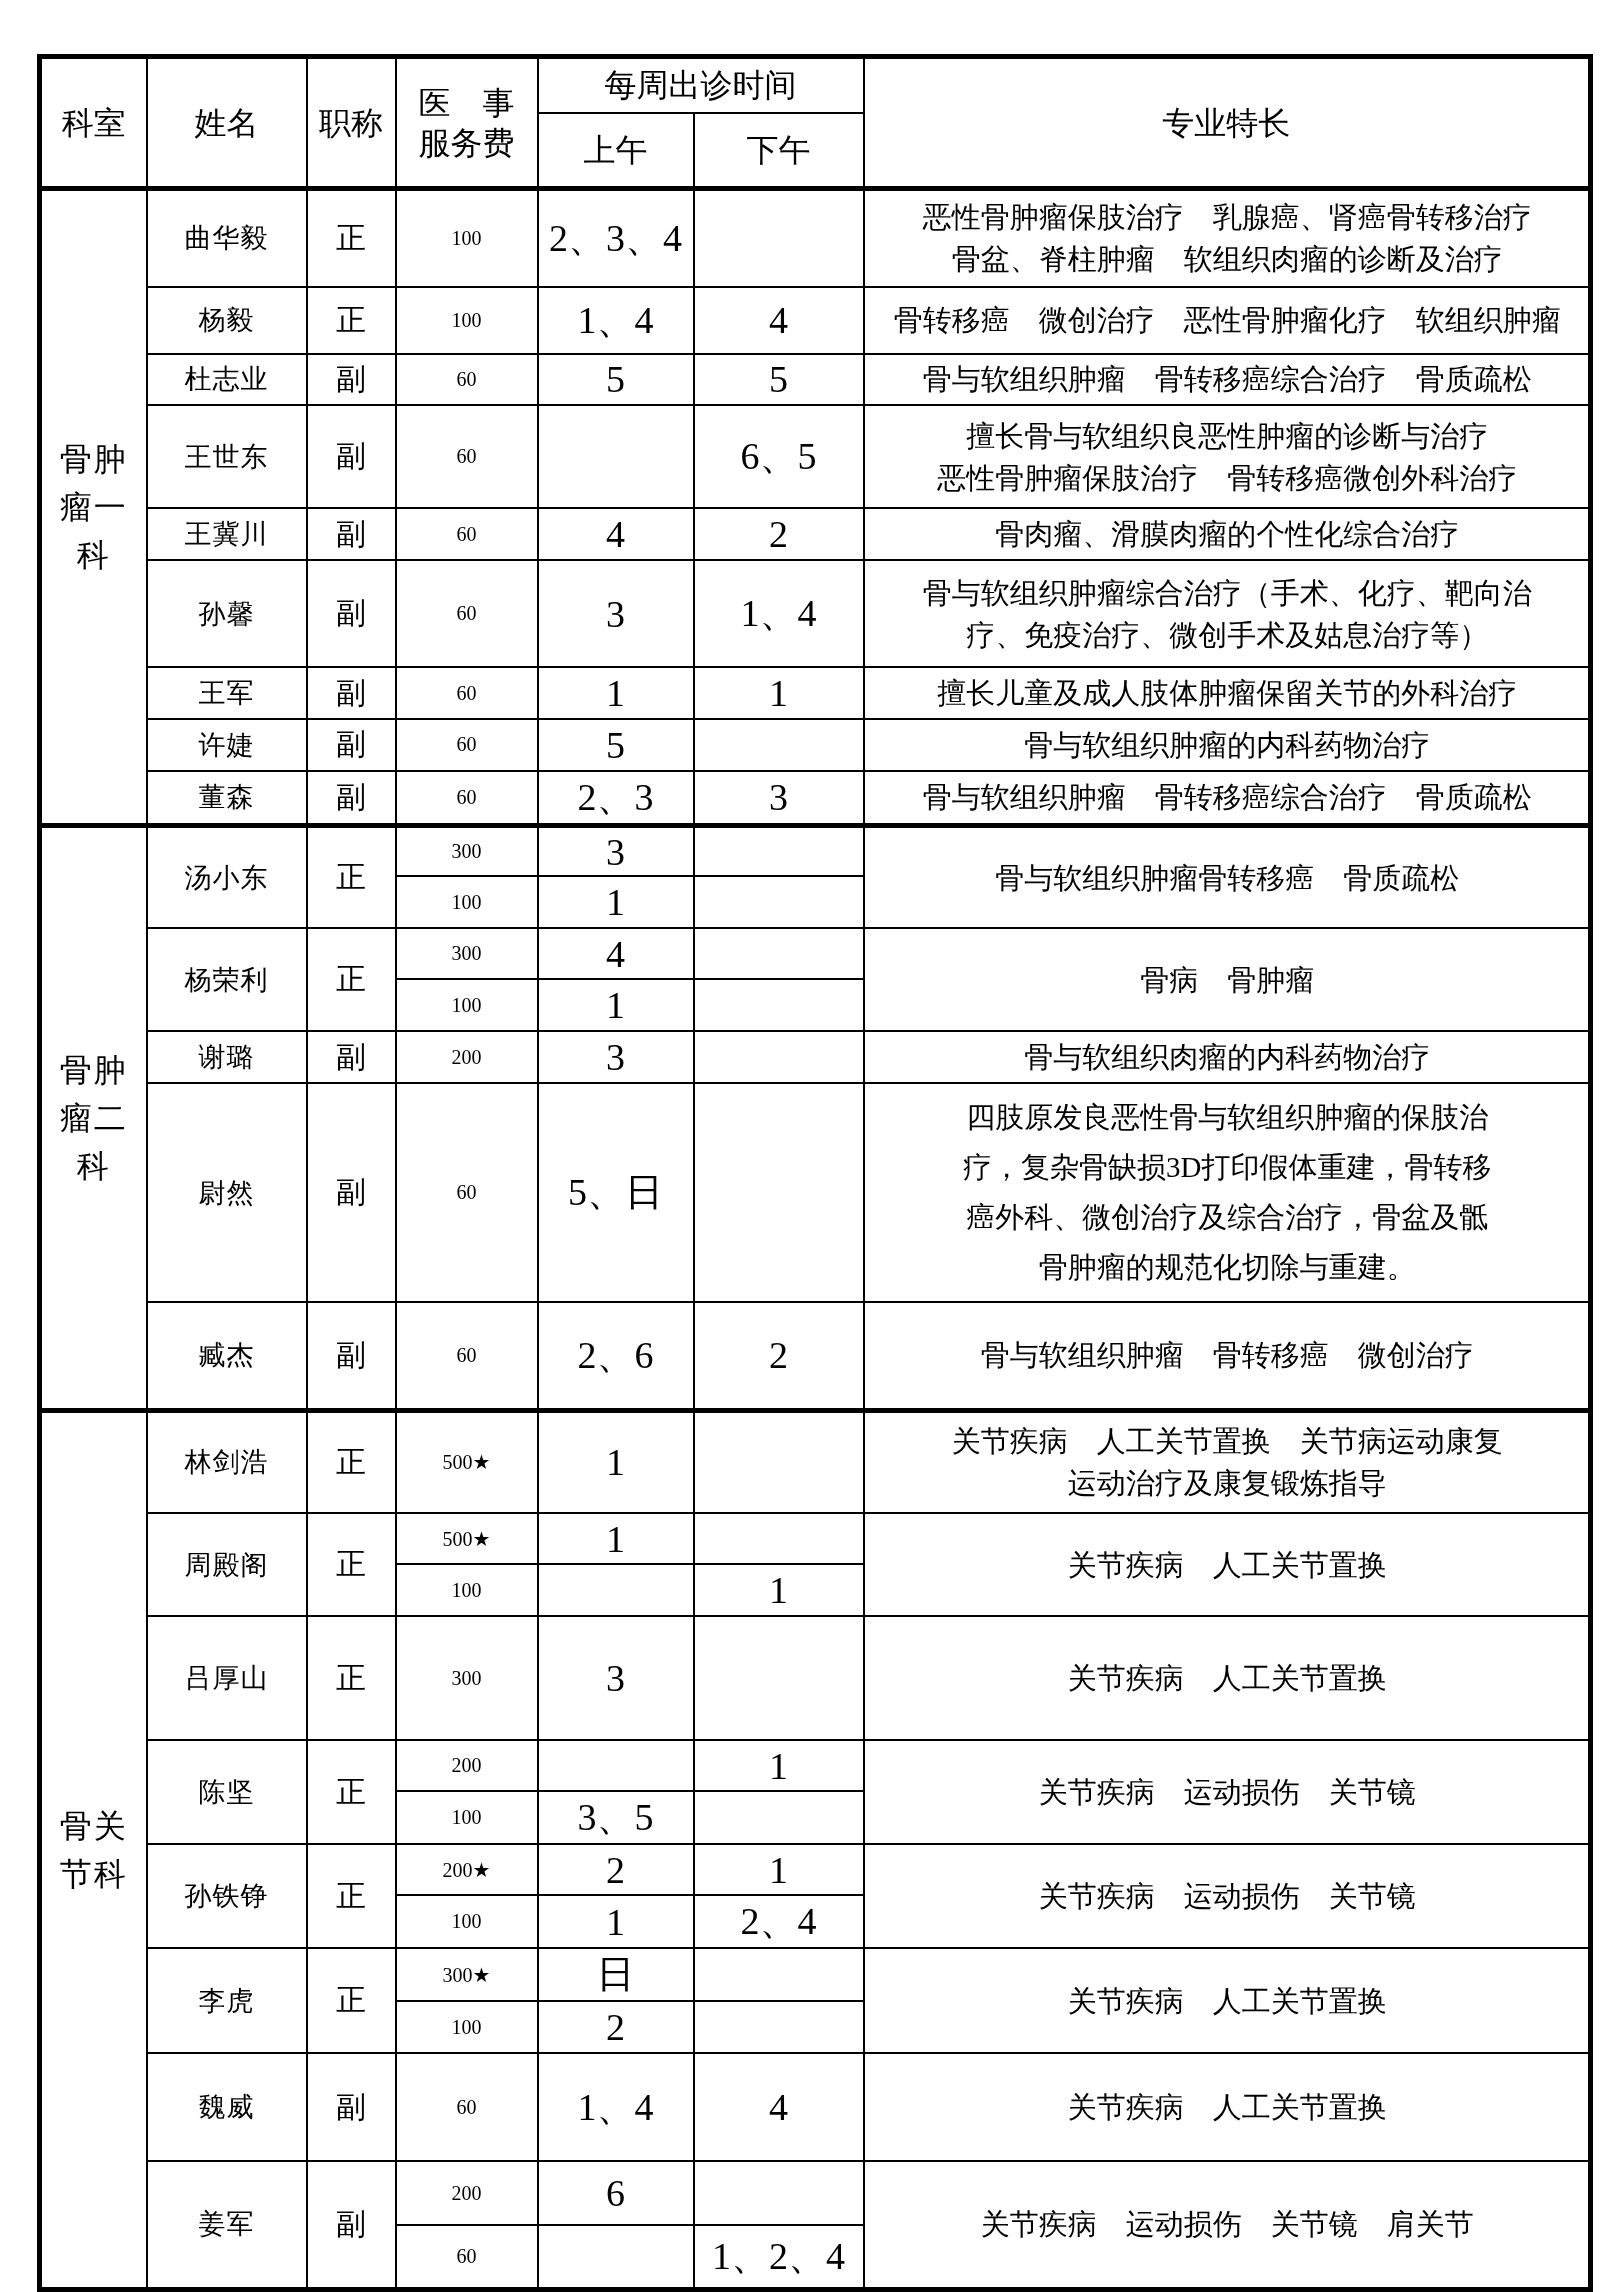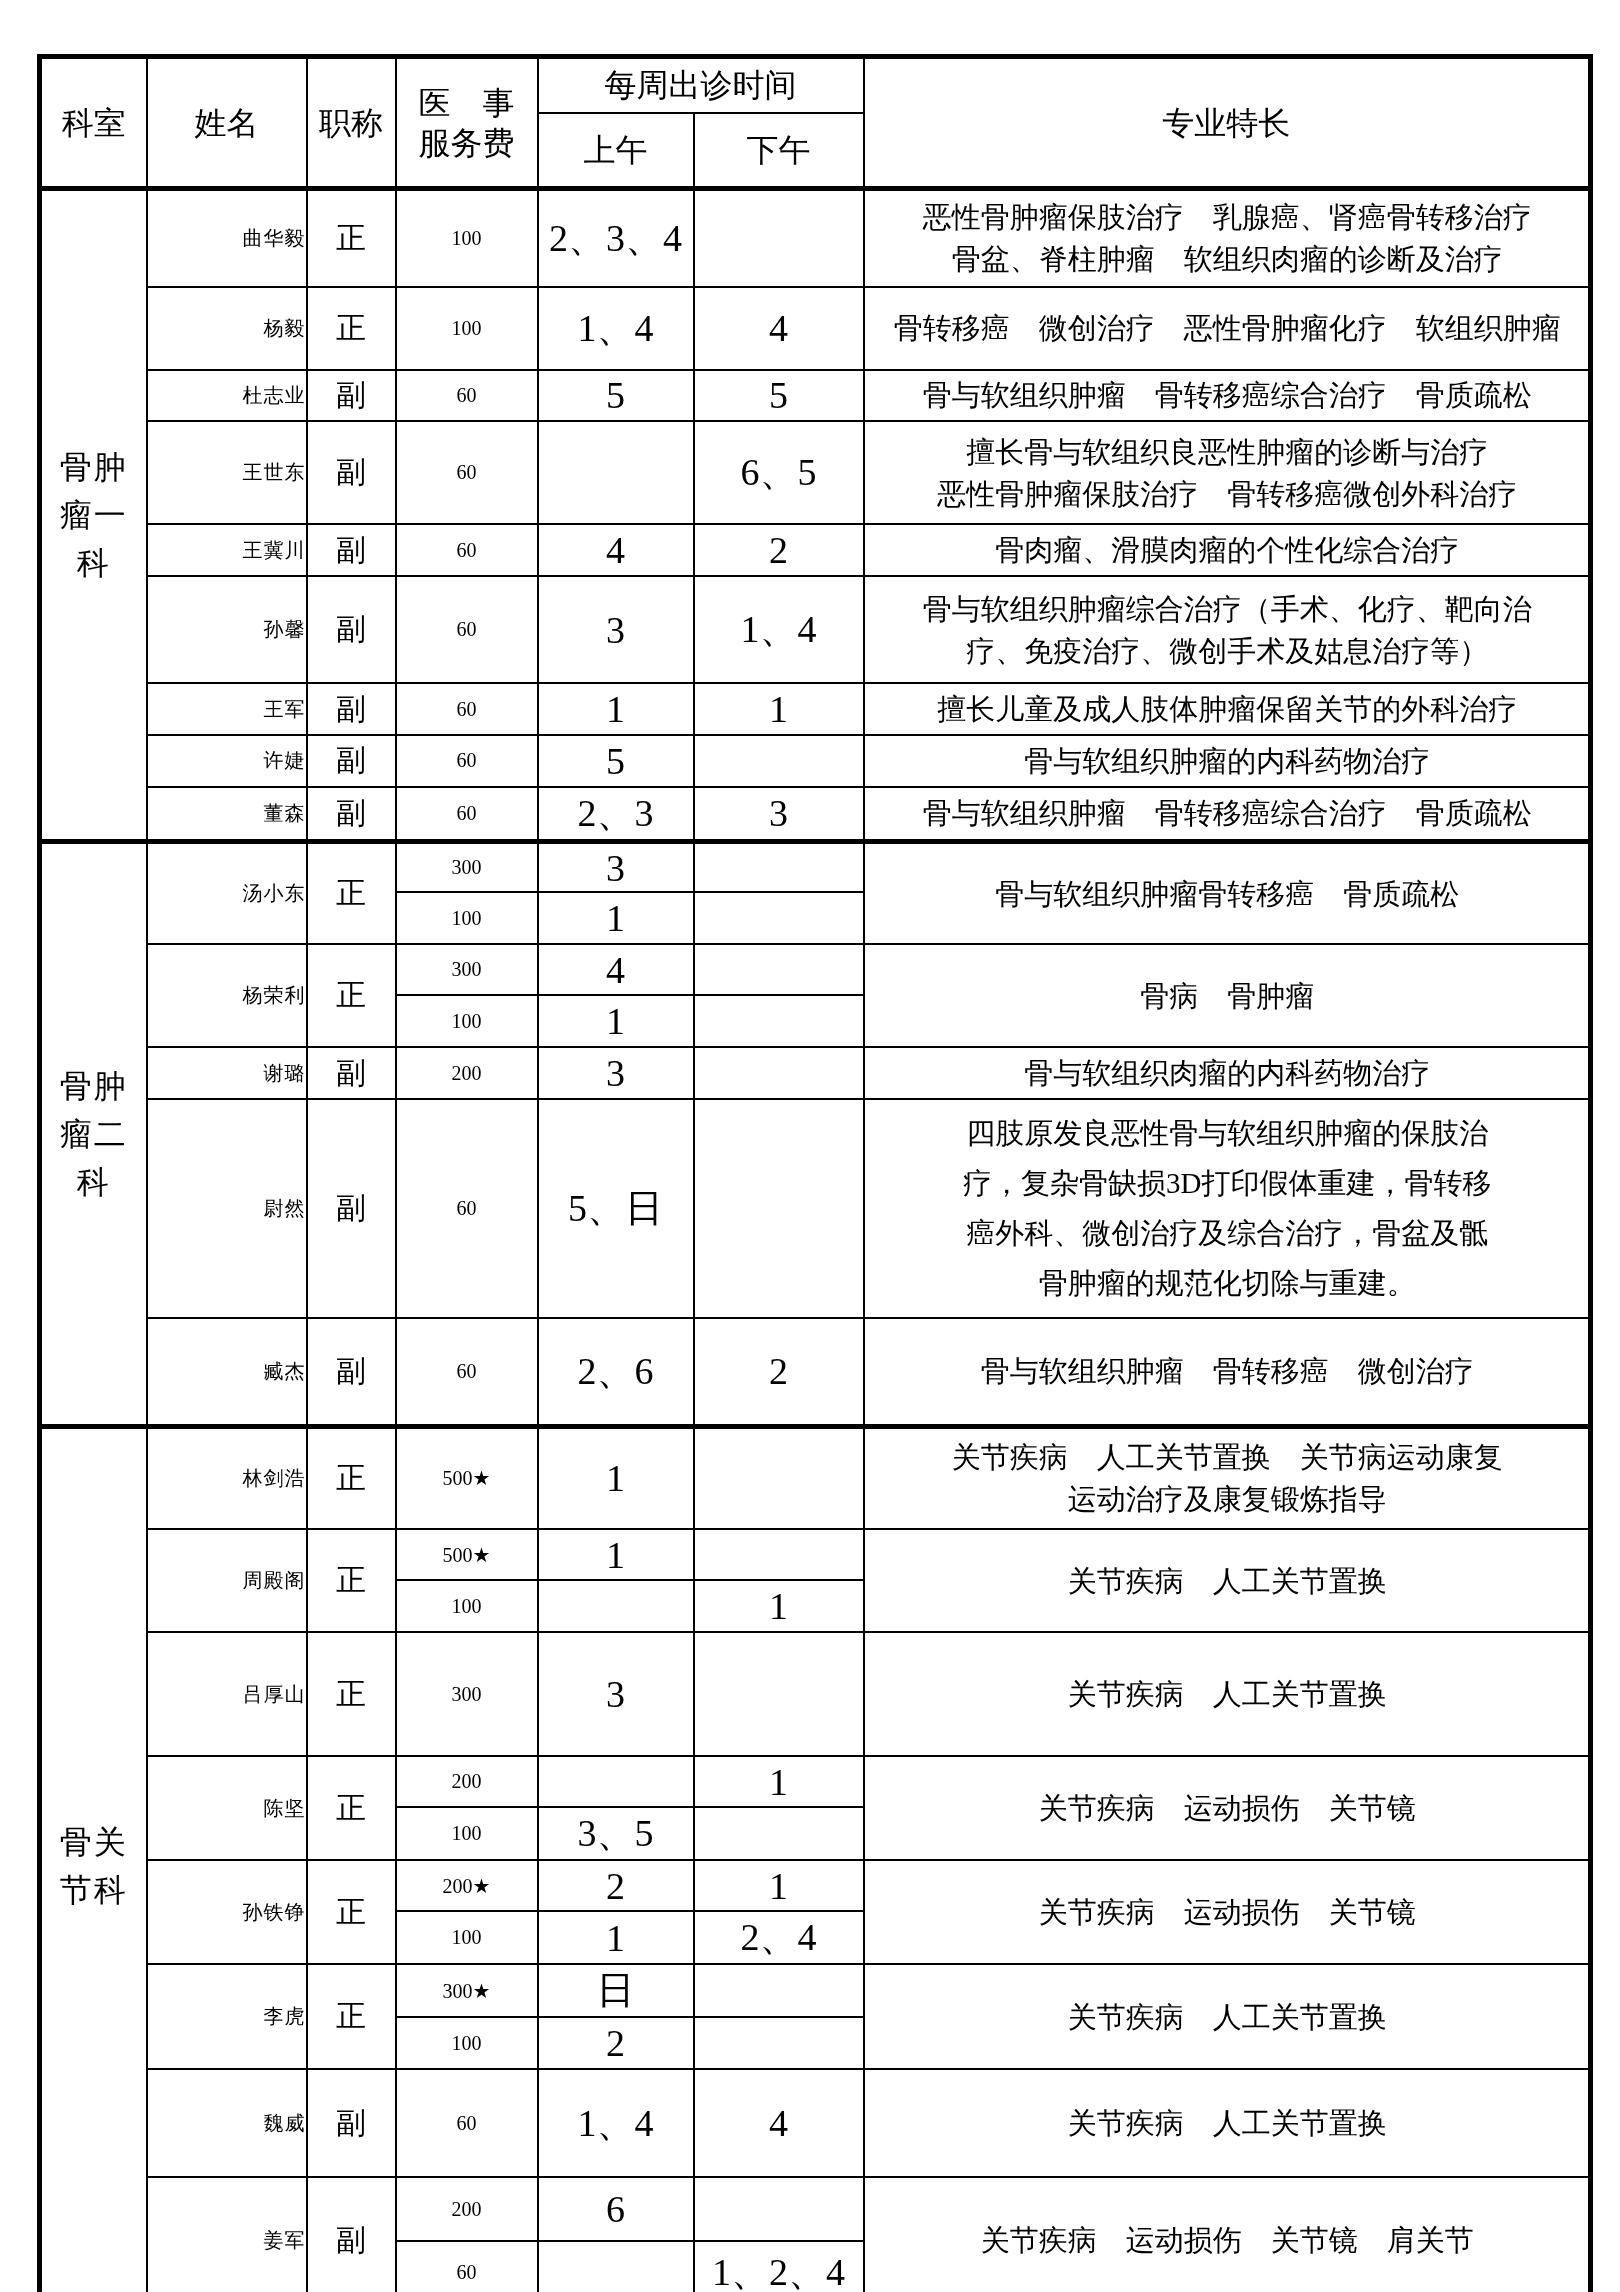--- a/index.html
+++ b/index.html
@@ -25,21 +25,21 @@
     white-space:pre-line;
     font-weight:normal;
     overflow:hidden;
   }
   thead th{font-size:32px;line-height:1.25;}
   thead tr.hrow1 th{border-bottom-width:2.9px;}
   thead tr.hrow2 th{border-bottom-width:5.9px;}
   th.h-deep{border-bottom-width:5.9px !important;}
   tr.sec-top td{border-top-width:5.9px;}
   td.c-dept{font-size:32px;line-height:1.5;letter-spacing:2px;}
-  td.c-name{font-size:20px;letter-spacing:1px;text-align:right;}
+  td.c-name{font-size:27px;letter-spacing:1px;}
   td.c-title{font-size:30px;}
   td.c-fee{font-size:20px;}
   td.c-am,td.c-pm{font-size:38px;}
   td.c-spec{
     text-align:center;
     font-size:29px;
     line-height:1.45;
     padding:3.9px 5.9px 3.9px 7.8px;
   }
   td.c-spec.big{line-height:1.72;}
@@ -80,21 +80,21 @@
 瘤一
 科</td>
       <td class="c-name">曲华毅</td>
       <td class="c-title">正</td>
       <td class="c-fee">100</td>
       <td class="c-am">2、3、4</td>
       <td class="c-pm"></td>
       <td class="c-spec">恶性骨肿瘤保肢治疗　乳腺癌、肾癌骨转移治疗
 骨盆、脊柱肿瘤　软组织肉瘤的诊断及治疗</td>
     </tr>
-    <tr style="height:83px">
+    <tr style="height:67px">
       <td class="c-name">杨毅</td>
       <td class="c-title">正</td>
       <td class="c-fee">100</td>
       <td class="c-am">1、4</td>
       <td class="c-pm">4</td>
       <td class="c-spec">骨转移癌　微创治疗　恶性骨肿瘤化疗　软组织肿瘤</td>
     </tr>
     <tr style="height:51px">
       <td class="c-name">杜志业</td>
       <td class="c-title">副</td>

